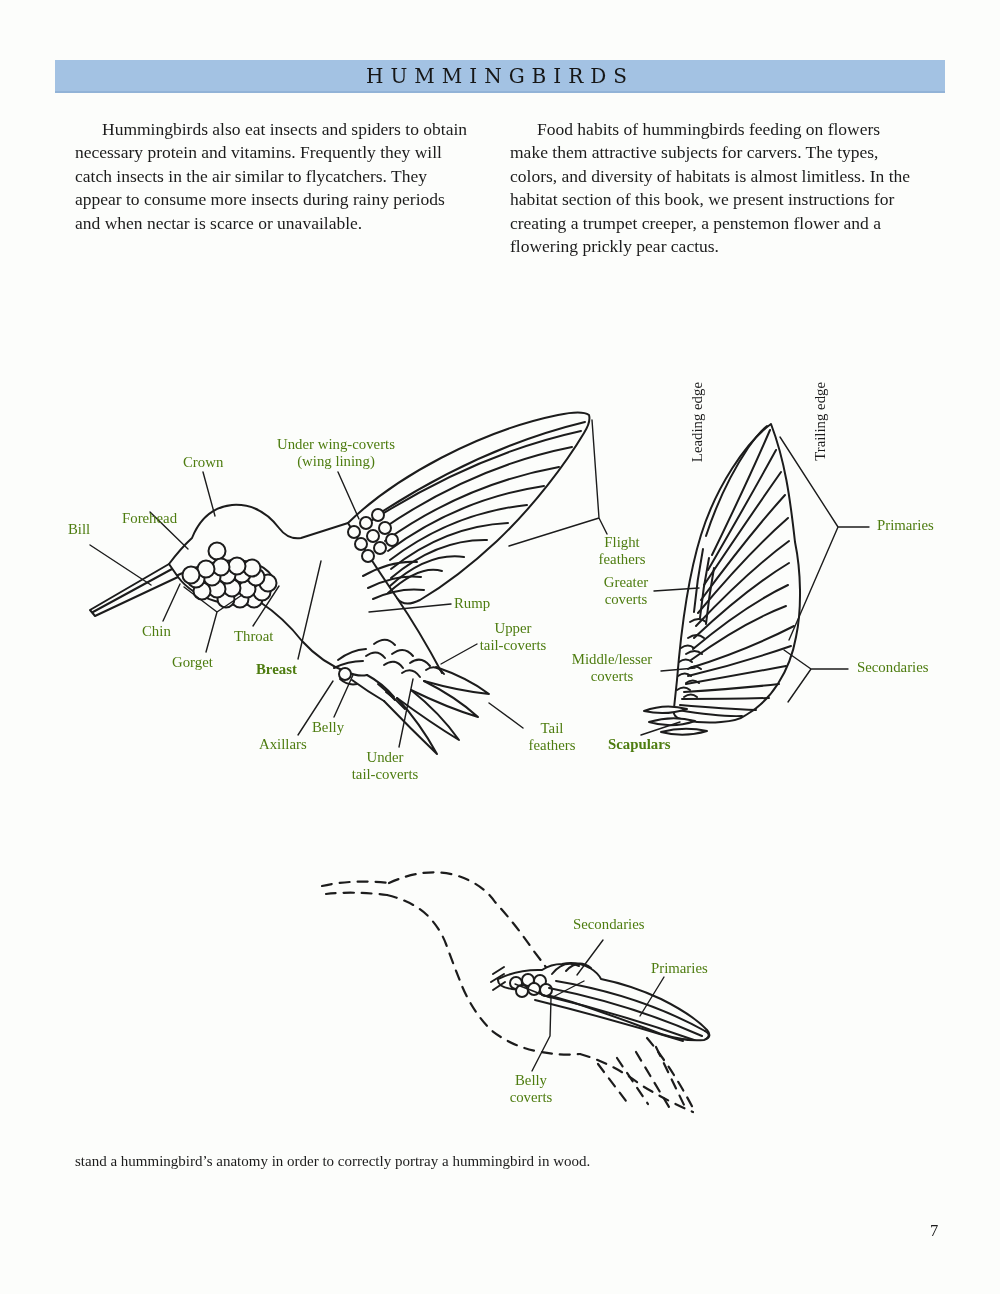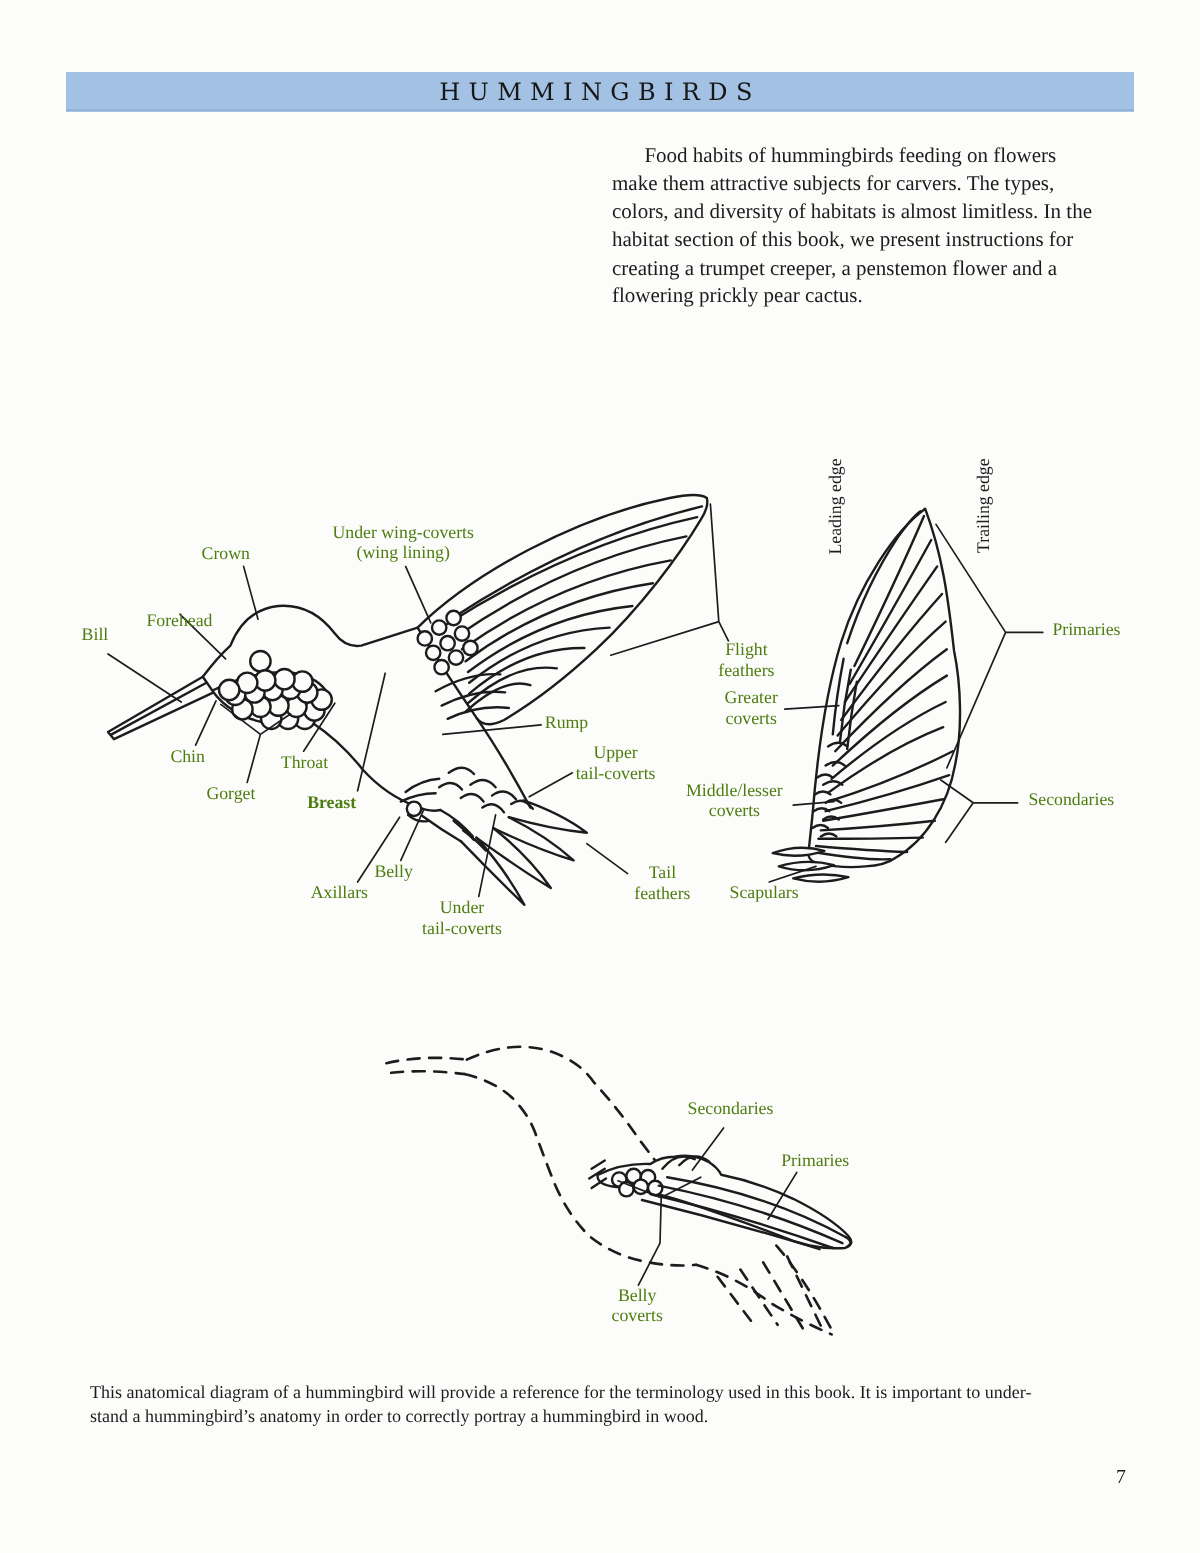--- a/index.html
+++ b/index.html
@@ -51,20 +51,21 @@
 </head>
 <body>
 
 <div class="page">
 
   <div class="banner">
     <span class="title">HUMMINGBIRDS</span>
   </div>
 
   <div class="col col-left">
+    <p class="indent">Hummingbirds also eat insects and spiders to obtain necessary protein and vitamins. Frequently they will catch insects in the air similar to flycatchers. They appear to consume more insects during rainy periods and when nectar is scarce or unavailable.</p>
   </div>
   <div class="col col-right">
     <p class="indent">Food habits of hummingbirds feeding on flowers make them attractive subjects for carvers. The types, colors, and diversity of habitats is almost limitless. In the habitat section of this book, we present instructions for creating a trumpet creeper, a penstemon flower and a flowering prickly pear cactus.</p>
   </div>
 
   <svg class="art" width="1000" height="1294" viewBox="0 0 1000 1294">
 
     <g class="ink">
 
       <path d="M169,564 Q181,548 192,538 Q204,508 232,505 Q260,503 279,528 Q288,540 301,538 L348,523"></path>
@@ -240,21 +241,21 @@
     </g>
     <g class="ink thin">
       <path d="M603,940 L577,975"></path>
       <path d="M664,977 L640,1016"></path>
       <path d="M532,1071 L550,1036 L551,998 M551,998 L515,984 M551,998 L584,981"></path>
     </g>
   </svg>
 
   <div class="lbl" style="left:68px; top:521px;">Bill</div>
   <div class="lbl" style="left:103px; top:510px;margin-left:19px;">Forehead</div>
-  <div class="lbl" style="left:168px; top:454px;">Crown</div>
+  <div class="lbl" style="left:183px; top:454px;">Crown</div>
   <div class="lbl c" style="left:336px; top:436px;">Under wing-coverts
 (wing lining)</div>
   <div class="lbl" style="left:142px; top:623px;">Chin</div>
   <div class="lbl" style="left:172px; top:654px;">Gorget</div>
   <div class="lbl" style="left:234px; top:628px;">Throat</div>
   <div class="lbl" style="left:256px; top:661px;font-weight:bold;">Breast</div>
   <div class="lbl" style="left:312px; top:719px;">Belly</div>
   <div class="lbl" style="left:259px; top:736px;">Axillars</div>
   <div class="lbl c" style="left:385px; top:749px;">Under
 tail-coverts</div>
@@ -267,27 +268,26 @@
 feathers</div>
 
   <div class="vlbl" style="left:689px; top:382px;">Leading edge</div>
   <div class="vlbl" style="left:812px; top:382px;">Trailing edge</div>
   <div class="lbl" style="left:877px; top:517px;">Primaries</div>
   <div class="lbl c" style="left:626px; top:574px;">Greater
 coverts</div>
   <div class="lbl c" style="left:612px; top:651px;">Middle/lesser
 coverts</div>
   <div class="lbl" style="left:857px; top:659px;">Secondaries</div>
-  <div class="lbl" style="left:608px; top:736px;">Scapulars</div>
+  <div class="lbl" style="left:608px; top:736px;font-weight:bold;">Scapulars</div>
 
   <div class="lbl" style="left:573px; top:916px;">Secondaries</div>
   <div class="lbl" style="left:651px; top:960px;">Primaries</div>
   <div class="lbl c" style="left:531px; top:1072px;">Belly
 coverts</div>
 
   <div class="caption">
-    <span>This anatomical diagram of a hummingbird will provide a reference for the terminology used in this book. It is important to under-</span>
     <span>stand a hummingbird’s anatomy in order to correctly portray a hummingbird in wood.</span>
   </div>
 
   <div class="page-num">7</div>
 
 </div>
 
 </body></html>

